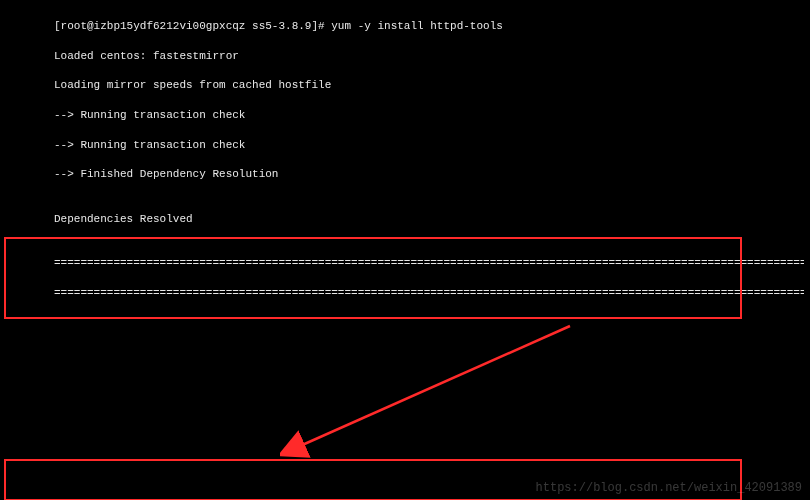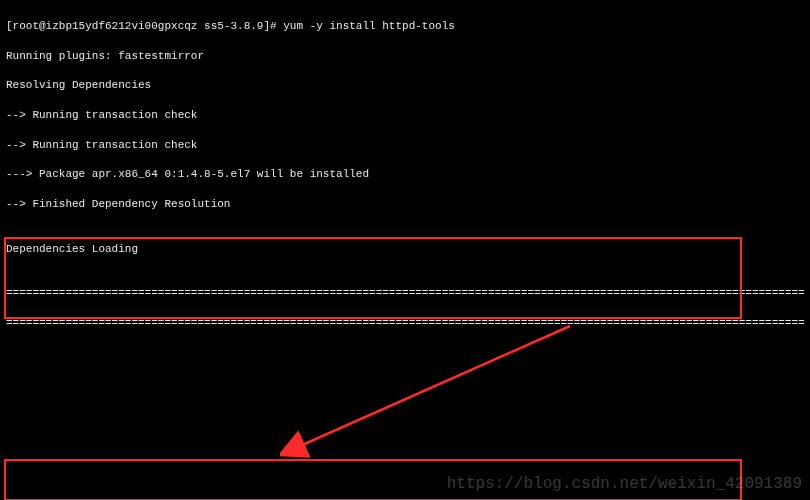--- a/index.html
+++ b/index.html
@@ -28,41 +28,40 @@
   .red-box {
     border: 2px solid #ff2a2a;
     position: absolute;
     pointer-events: none;
   }
   .watermark {
     position: absolute;
     bottom: 4px;
     right: 8px;
     color: rgba(200,200,200,0.28);
-    font-size: 16px;
+    font-size: 12px;
   }
   svg.arrow {
     position: absolute;
     pointer-events: none;
   }
-  .row { display: block; }
+  .row { display: block; margin-left: 48px; }
 </style>
 </head>
 <body>
 
 <div class="terminal">
 <span class="row prompt-user">[root@izbp15ydf6212vi00gpxcqz ss5-3.8.9]# yum -y install httpd-tools</span>
-<span class="row">Running plugins: fastestmirror</span>
-<span class="row">Resolving Dependencies</span>
+<span class="row">Loaded centos: fastestmirror</span>
+<span class="row">Loading mirror speeds from cached hostfile</span>
 <span class="row">--&gt; Running transaction check</span>
 <span class="row">--&gt; Running transaction check</span>
-<span class="row">---&gt; Package apr.x86_64 0:1.4.8-5.el7 will be installed</span>
 <span class="row">--&gt; Finished Dependency Resolution</span>
 <span class="row"></span>
-<span class="row">Dependencies Loading</span>
+<span class="row">Dependencies Resolved</span>
 <span class="row"></span>
 <span class="row divider-line">================================================================================================================================</span>
 <span class="row divider-line">================================================================================================================================</span>
 
 
 
 
 
 
 

